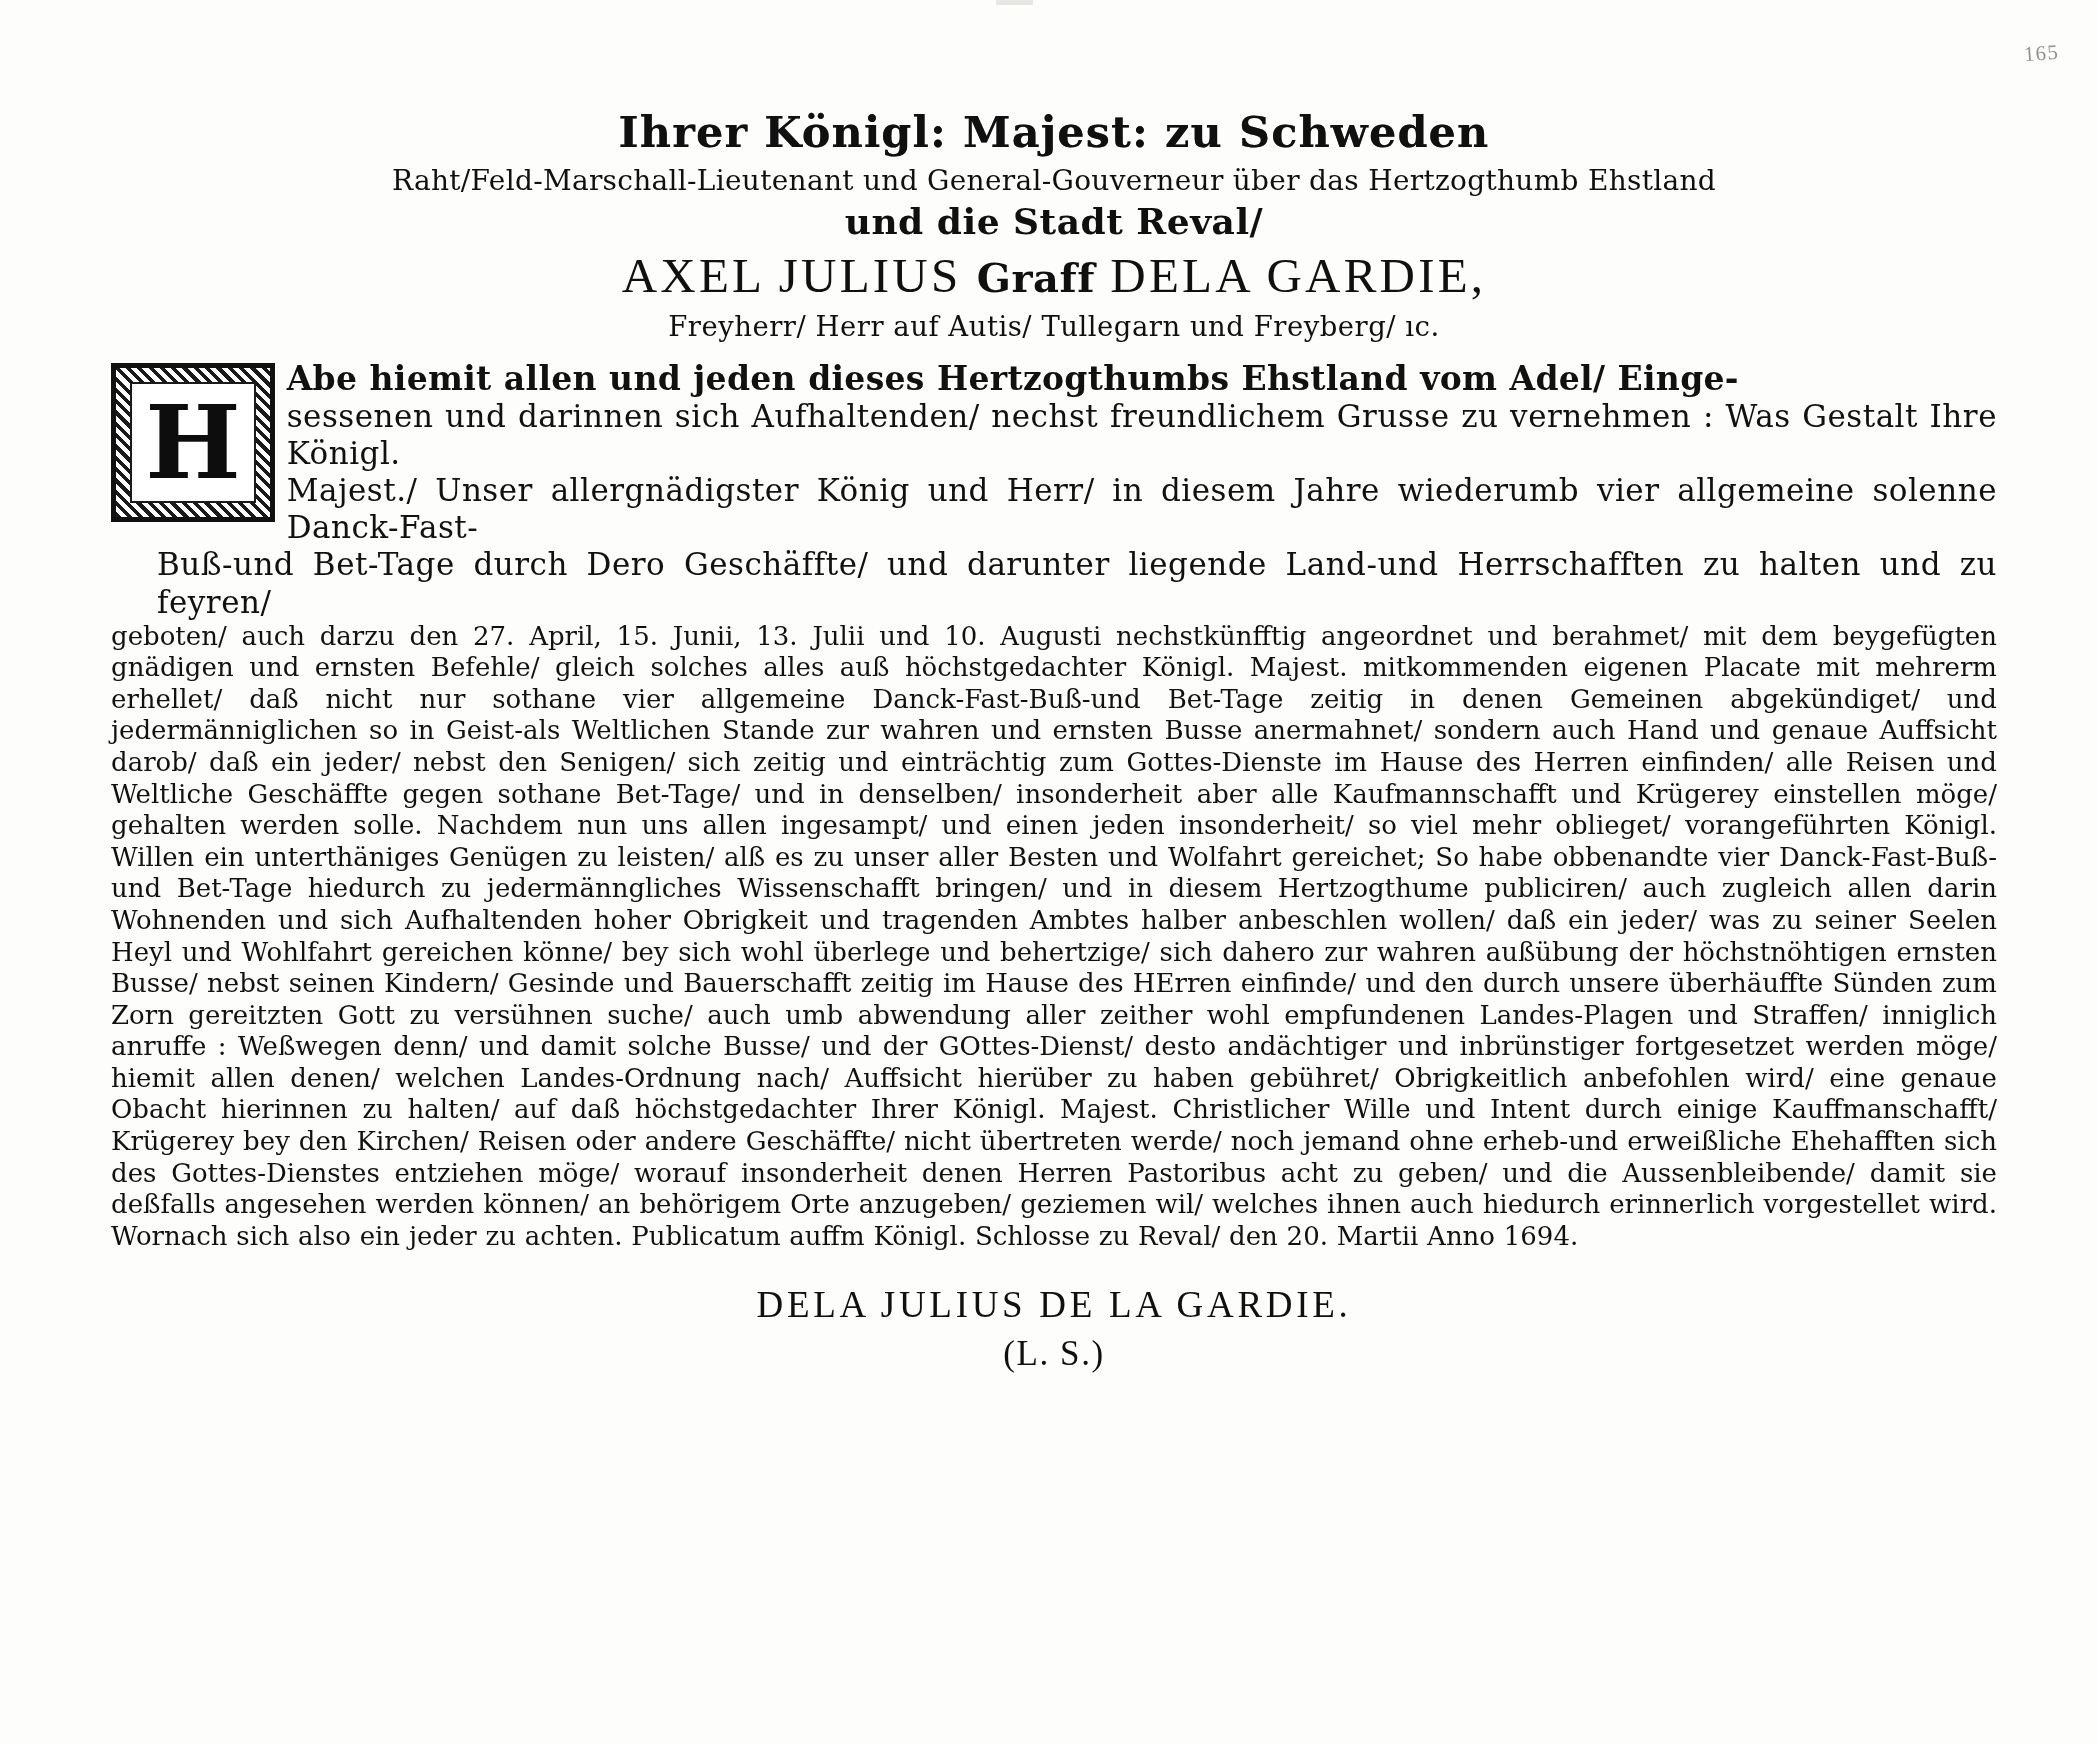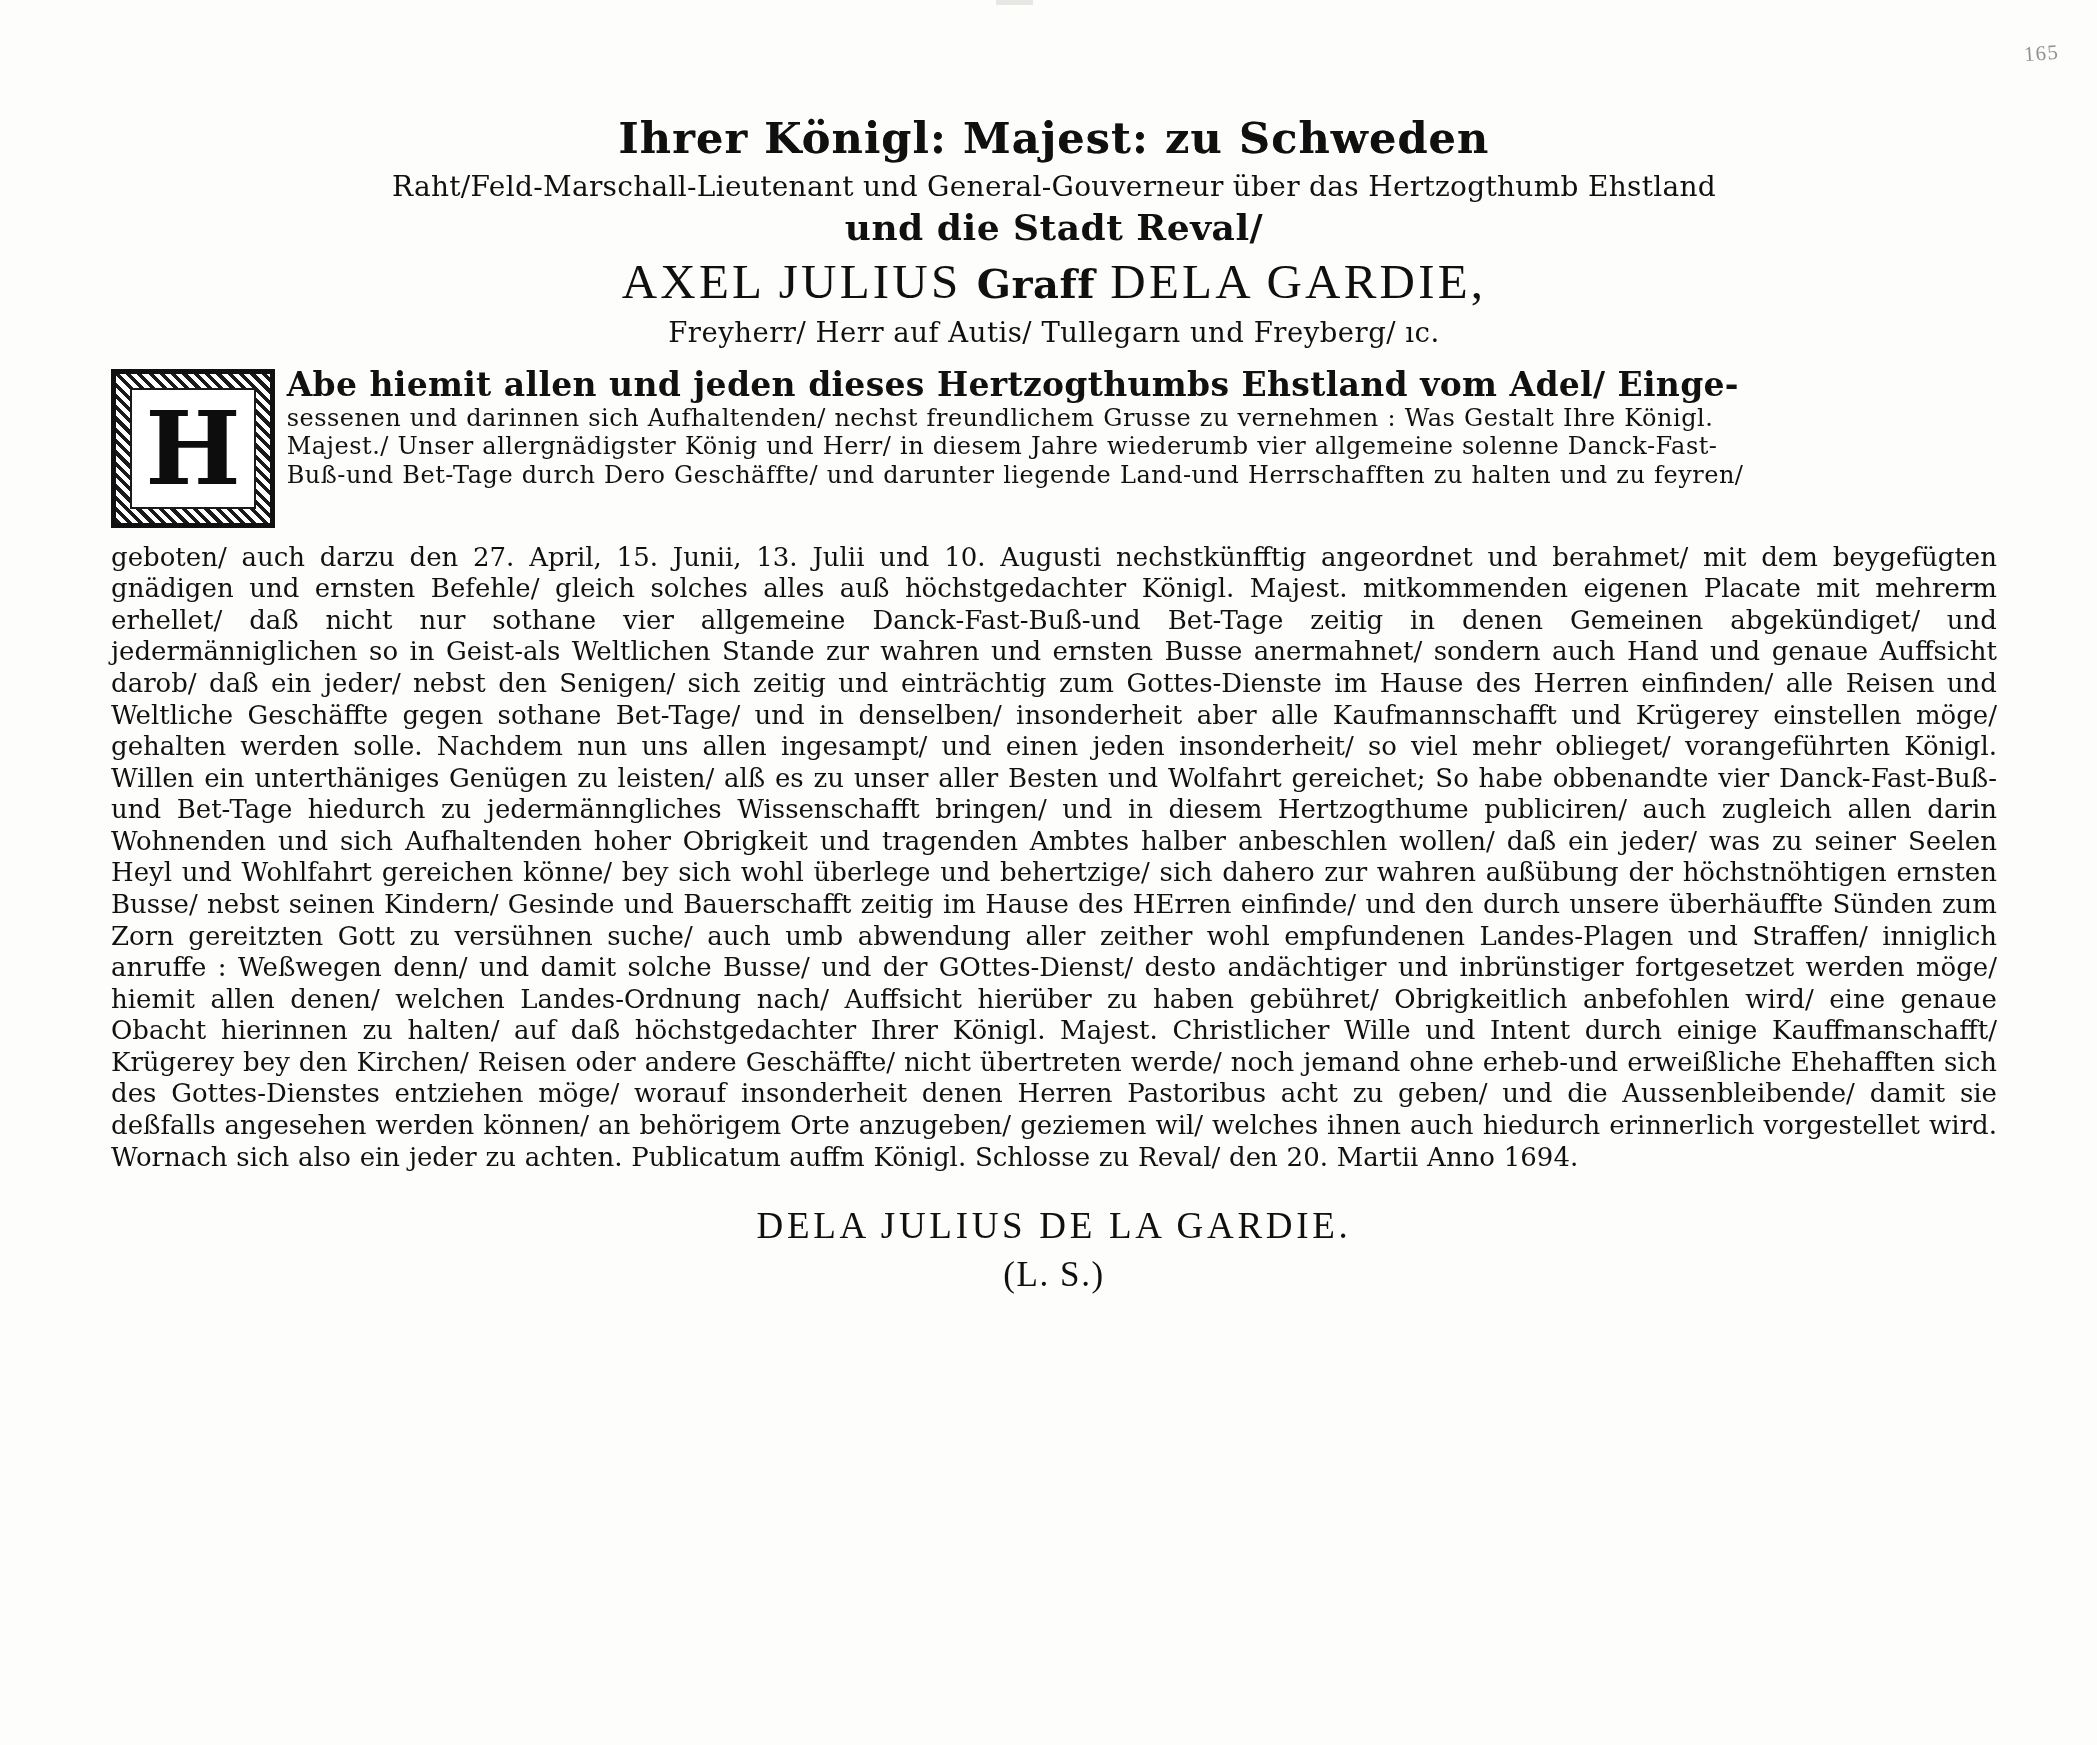--- a/index.html
+++ b/index.html
@@ -44,21 +44,21 @@
   }
   .content {
     position: absolute;
     left: 111px;
     top: 106px;
     width: 1886px;
   }
   
   .head {
     text-align: center;
-    margin: 10px auto;
+    margin: 4px auto;
     width: 100%;
   }
   .fraktur {
     font-family: "DejaVu Serif", serif;
     font-weight: 400;
     font-style: normal;
     letter-spacing: 0.5px;
   }
   .h-line1 {
     font-size: 43px;
@@ -144,22 +144,23 @@
     line-height: 1;
     color: #0d0d0d;
   }
   .lead-big {
     font-size: 33px;
     font-weight: 700;
     line-height: 1.12;
     letter-spacing: 0.3px;
   }
   .lead-mid {
-    font-size: 24px;
+    font-size: 31px;
     line-height: 1.2;
+    padding-left: 46px;
   }
   
   .sig {
     text-align: center;
     margin-top: 31px;
   }
   .sig-name {
     font-family: "Liberation Serif", serif;
     font-size: 37px;
     letter-spacing: 3.7px;

